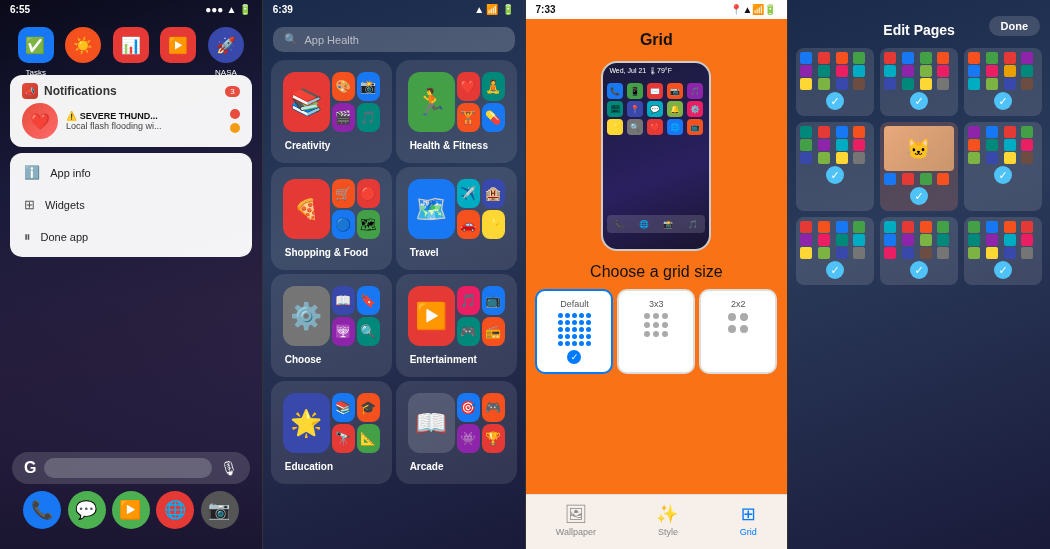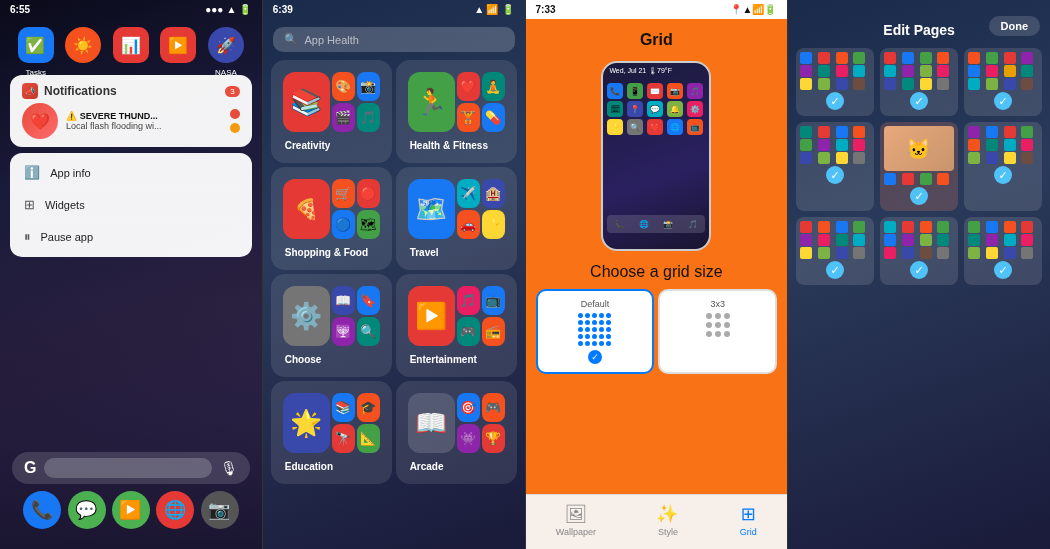--- a/index.html
+++ b/index.html
@@ -492,21 +492,21 @@
         <span>App info</span>
       </div>
       <div class="separator"></div>
       <div class="ctx-item">
         <span class="ctx-item-icon">⊞</span>
         <span>Widgets</span>
       </div>
       <div class="separator"></div>
       <div class="ctx-item">
         <span class="ctx-item-icon">⏸</span>
-        <span>Pause app</span>
+        <span>Done app</span>
       </div>
     </div>
 
     <div class="search-bar-android">
       <span style="color:white;font-weight:700;font-size:16px;">G</span>
       <div style="flex:1;height:20px;background:rgba(255,255,255,0.2);border-radius:10px;"></div>
       <span style="color:white;font-size:14px;">🎙</span>
     </div>
 
     <div class="p1-bottom-dock">
@@ -730,20 +730,29 @@
             <div class="grid-dot" style="width:6px;height:6px;"></div>
           <div class="grid-dot" style="width:6px;height:6px;"></div>
             <div class="grid-dot" style="width:6px;height:6px;"></div>
             <div class="grid-dot" style="width:6px;height:6px;"></div>
           <div class="grid-dot" style="width:6px;height:6px;"></div>
             <div class="grid-dot" style="width:6px;height:6px;"></div>
             <div class="grid-dot" style="width:6px;height:6px;"></div>
         </div>
       </div>
 
+      <div class="grid-option">
+        <span class="grid-option-label">2x2</span>
+        <div class="grid-dots" style="grid-template-columns: repeat(2,1fr);gap:4px;">
+          <div class="grid-dot" style="width:8px;height:8px;"></div>
+            <div class="grid-dot" style="width:8px;height:8px;"></div>
+          <div class="grid-dot" style="width:8px;height:8px;"></div>
+            <div class="grid-dot" style="width:8px;height:8px;"></div>
+        </div>
+      </div>
     </div>
 
     <div class="p3-bottom-tabs">
       <div class="p3-tab">
         <span class="p3-tab-icon">🖼</span>
         <span>Wallpaper</span>
       </div>
       <div class="p3-tab">
         <span class="p3-tab-icon">✨</span>
         <span>Style</span>

